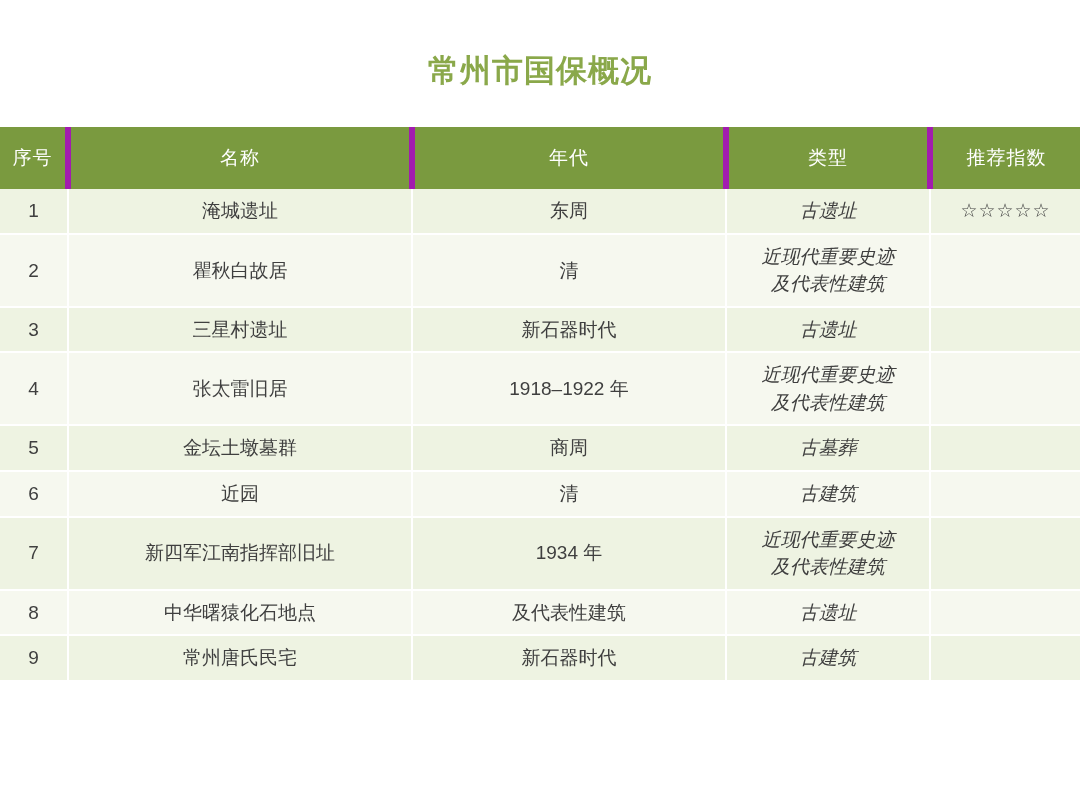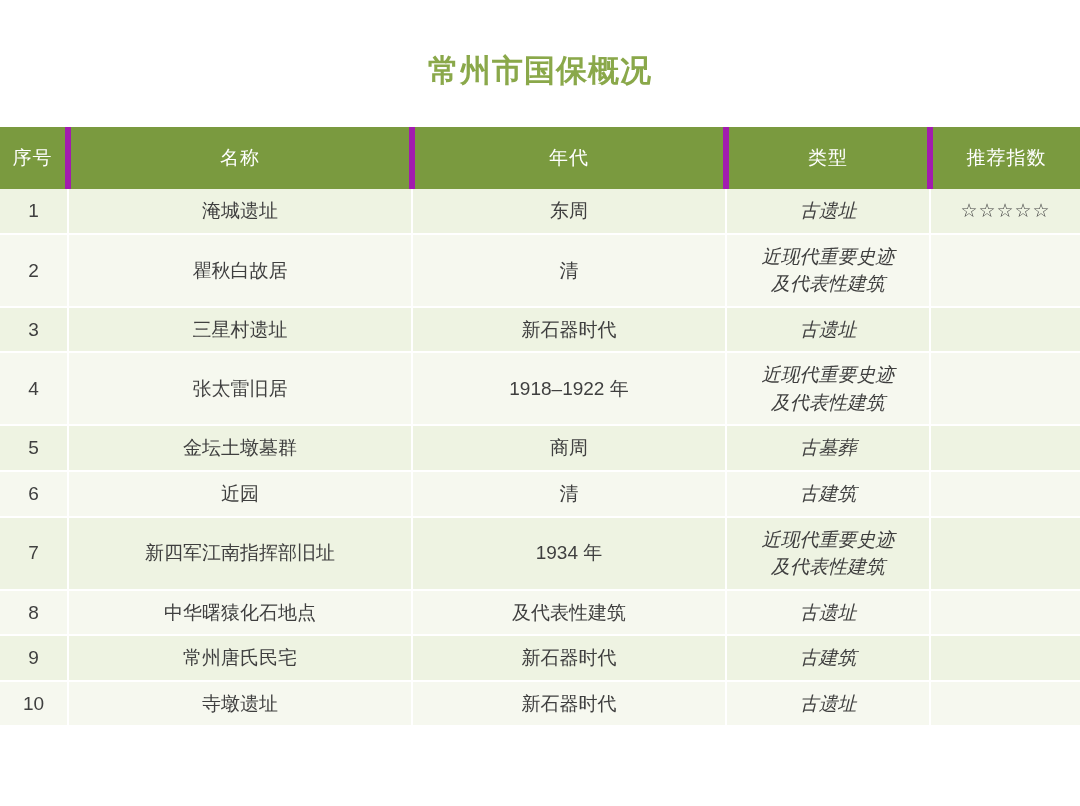--- a/index.html
+++ b/index.html
@@ -167,23 +167,16 @@
           <td class="type-cell">古遗址</td>
           <td></td>
         </tr>
         <tr class="row-odd">
           <td>9</td>
           <td>常州唐氏民宅</td>
           <td>新石器时代</td>
           <td class="type-cell">古建筑</td>
           <td></td>
         </tr>
-        <tr class="row-even">
-          <td>10</td>
-          <td>寺墩遗址</td>
-          <td>新石器时代</td>
-          <td class="type-cell">古遗址</td>
-          <td></td>
-        </tr>
       </tbody>
   </table>
 
 </div>
 
 </body></html>

